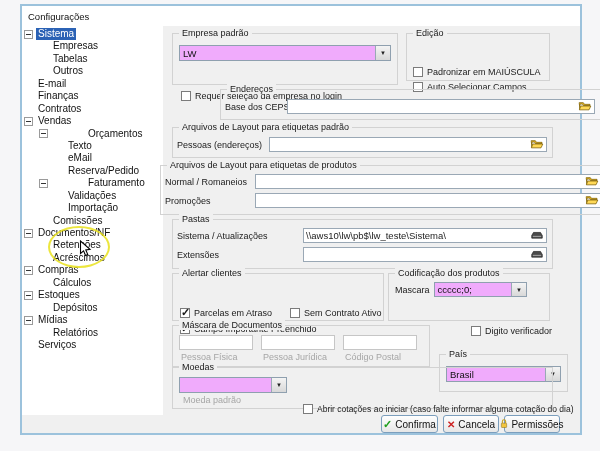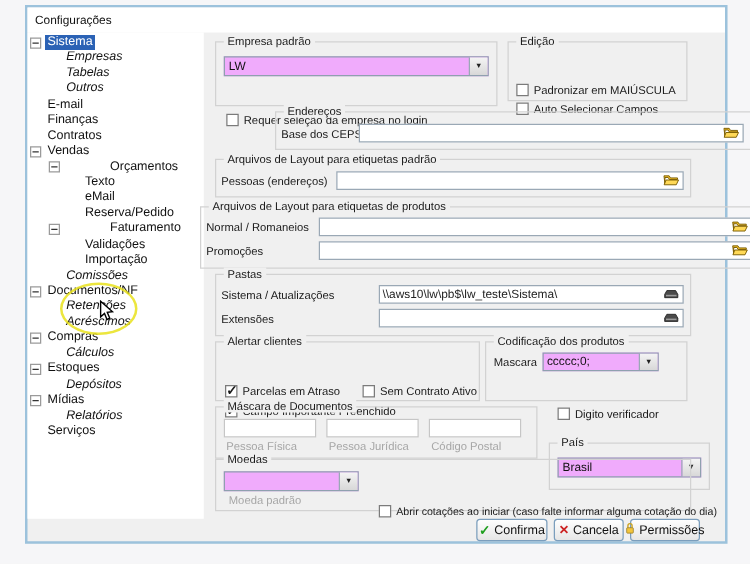--- a/index.html
+++ b/index.html
@@ -11,21 +11,21 @@
   .dlg-title{position:absolute;left:6px;top:5px;font-size:9.5px;color:#111;}
 
   
   .tree{position:absolute;left:2px;top:22px;width:150px;}
   .trow{height:12.45px;line-height:12.45px;font-size:10px;color:#111;white-space:nowrap;display:flex;align-items:center;}
   .exp{width:9px;height:9px;box-sizing:border-box;border:1px solid #9a9a9a;background:#fff;position:relative;margin-right:3px;flex:none;}
   .exp::after{content:"";position:absolute;left:1px;right:1px;top:3px;height:1px;background:#333;}
   .l1{padding-left:0;}
   .l1.noexp{padding-left:12px;}
   .l2{padding-left:15px;gap:35px;}
-  .l2c{padding-left:27px;font-style:italic;}
+  .l2c{padding-left:27px;}
   .l3{padding-left:42px;}
   .tlabel{padding:0 2px;}
   .tlabel.sel{background:#2b62b5;color:#fff;}
 
   
   .ring{position:absolute;left:26px;top:220px;width:58px;height:38px;border:2.5px solid #e9e21c;border-radius:50%;opacity:.85;pointer-events:none;}
   .cursor{position:absolute;left:57px;top:234px;pointer-events:none;}
 
   
   .grp{position:absolute;border:1px solid #d2d2d2;box-sizing:border-box;}
@@ -294,21 +294,21 @@
 
   <div class="grp" style="left:366px;top:267px;width:162px;height:48px;">
     <span class="gt">Codificação dos produtos</span>
     <div class="row" style="left:6px;top:8px;right:22px;">
       <span class="lbl">Mascara</span>
       <div class="combo" style="flex:1;height:15px;">
         <span class="cv">ccccc;0;</span>
         <span class="cbtn">▼</span>
       </div>
     </div>
-    <div class="cbrow" style="left:31px;top:28px;padding-left:26px;">
+    <div class="cbrow" style="left:56px;top:28px;padding-left:26px;">
       <span class="cb"></span>
       <span class="lbl">Digito verificador</span>
     </div>
   </div>
 
   <div class="grp" style="left:150px;top:319px;width:258px;height:42px;">
     <span class="gt">Máscara de Documentos</span>
     <input class="tb" style="position: absolute; left: 6px; top: 9px; width: 74px; border-color: rgb(198, 198, 198);" value="">
     <span class="lbl gray" style="position:absolute;left:8px;top:26px;">Pessoa Física</span>
     <input class="tb" style="position: absolute; left: 88px; top: 9px; width: 74px; border-color: rgb(198, 198, 198);" value="">

